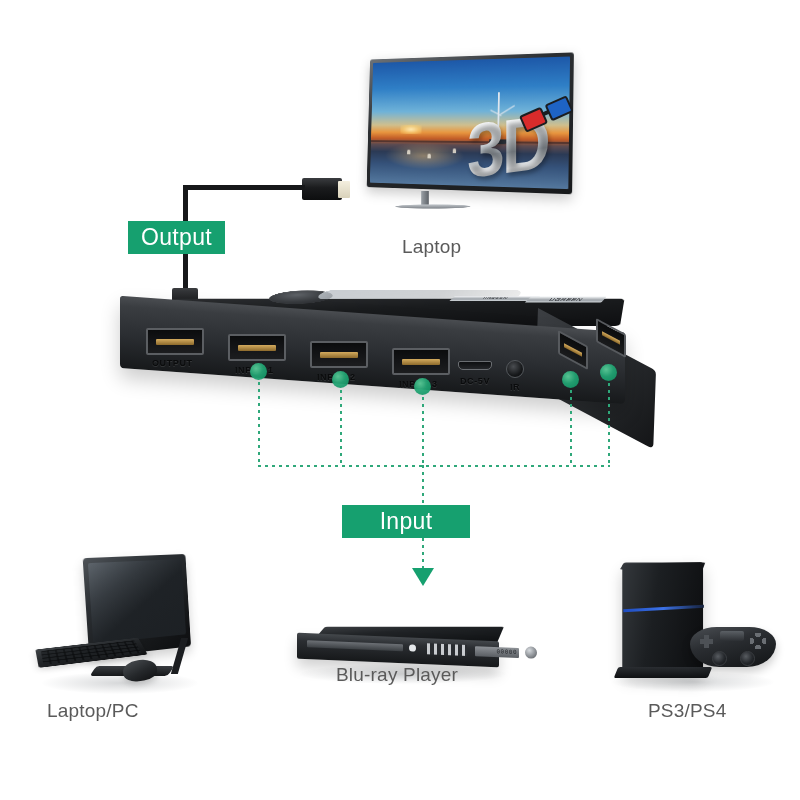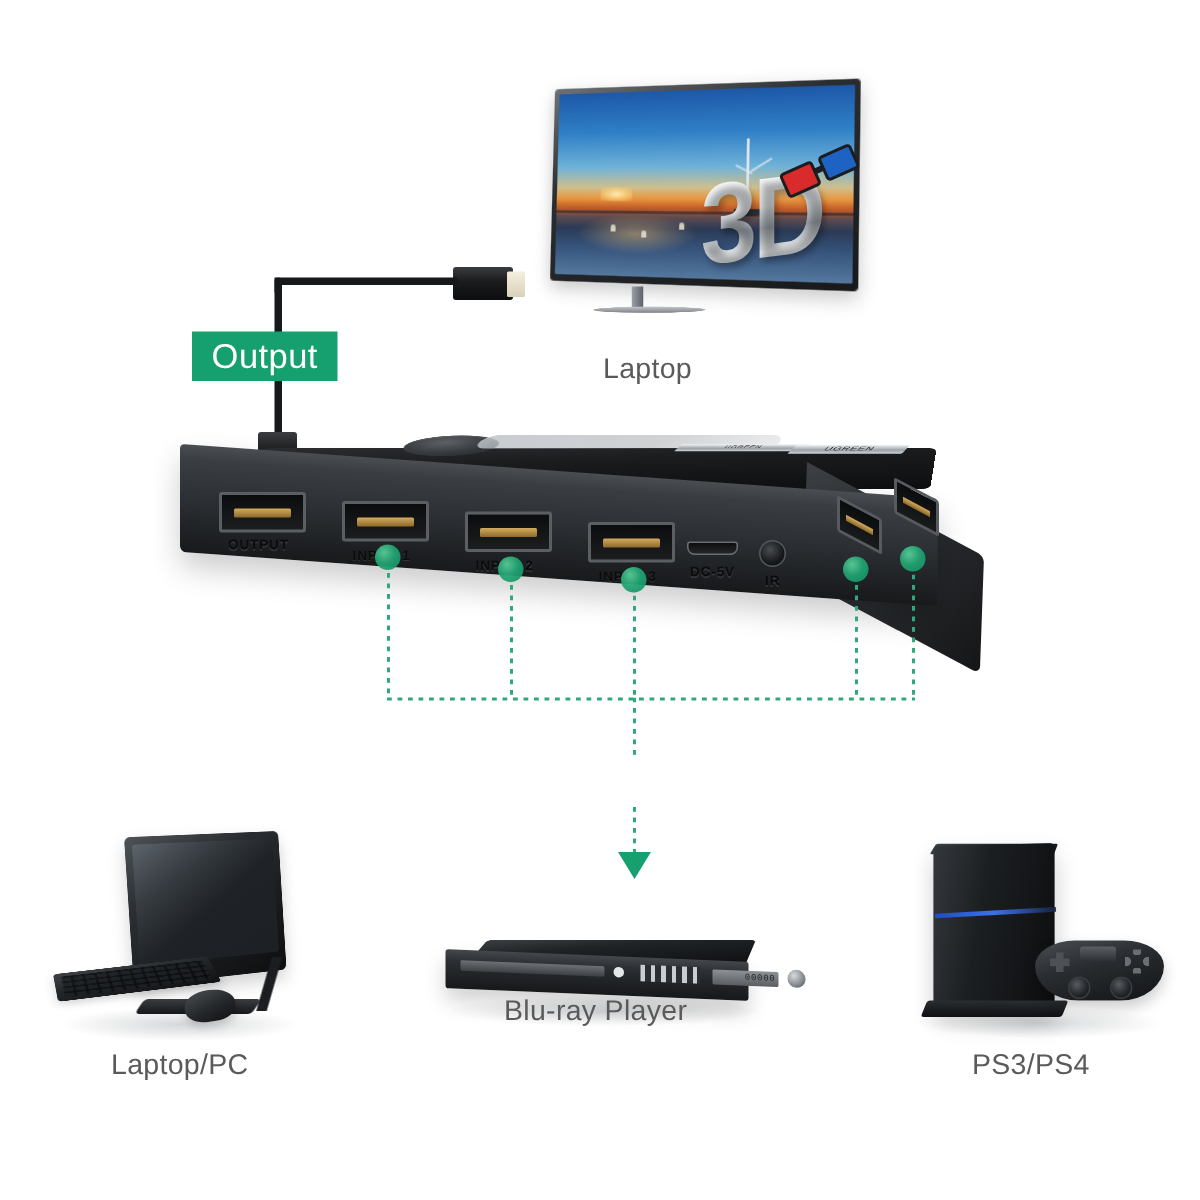--- a/index.html
+++ b/index.html
@@ -474,34 +474,35 @@
   <div class="dot" style="left:600px; top:364px;"></div>
 
   <div class="vline" style="left:258px; top:382px; height:84px;"></div>
   <div class="vline" style="left:340px; top:390px; height:76px;"></div>
   <div class="vline" style="left:422px; top:397px; height:69px;"></div>
   <div class="vline" style="left:570px; top:390px; height:76px;"></div>
   <div class="vline" style="left:608px; top:383px; height:83px;"></div>
   <div class="hline" style="left:258px; top:465px; width:352px;"></div>
   <div class="vline" style="left:422px; top:465px; height:40px;"></div>
 
+  <div class="badge" style="left:342px; top:505px; width:128px; height:33px;">Input</div>
   <div class="vline" style="left:422px; top:538px; height:32px;"></div>
   <div class="arrow-down" style="left:412px; top:568px;"></div>
 
   <div class="shadow-ell" style="left:42px; top:672px; width:156px; height:22px;"></div>
   <div id="pc">
     <div class="pc-screen"></div>
     <div class="pc-stand"></div>
     <div class="pc-foot"></div>
     <div class="pc-kb">
       <div class="kb-keys"></div>
     </div>
     <div class="pc-mouse"></div>
   </div>
-  <div class="cap" style="left:74px; top:700px;">Laptop/PC</div>
+  <div class="cap" style="left:47px; top:700px;">Laptop/PC</div>
 
   <div class="shadow-ell" style="left:300px; top:664px; width:206px; height:20px;"></div>
   <div id="bluray">
     <div class="br-top"></div>
     <div class="br-front">
       <div class="br-slot"></div>
       <div class="br-btn"></div>
       <div class="br-vents"></div>
       <div class="br-disp">00000</div>
       <div class="br-knob"></div>

